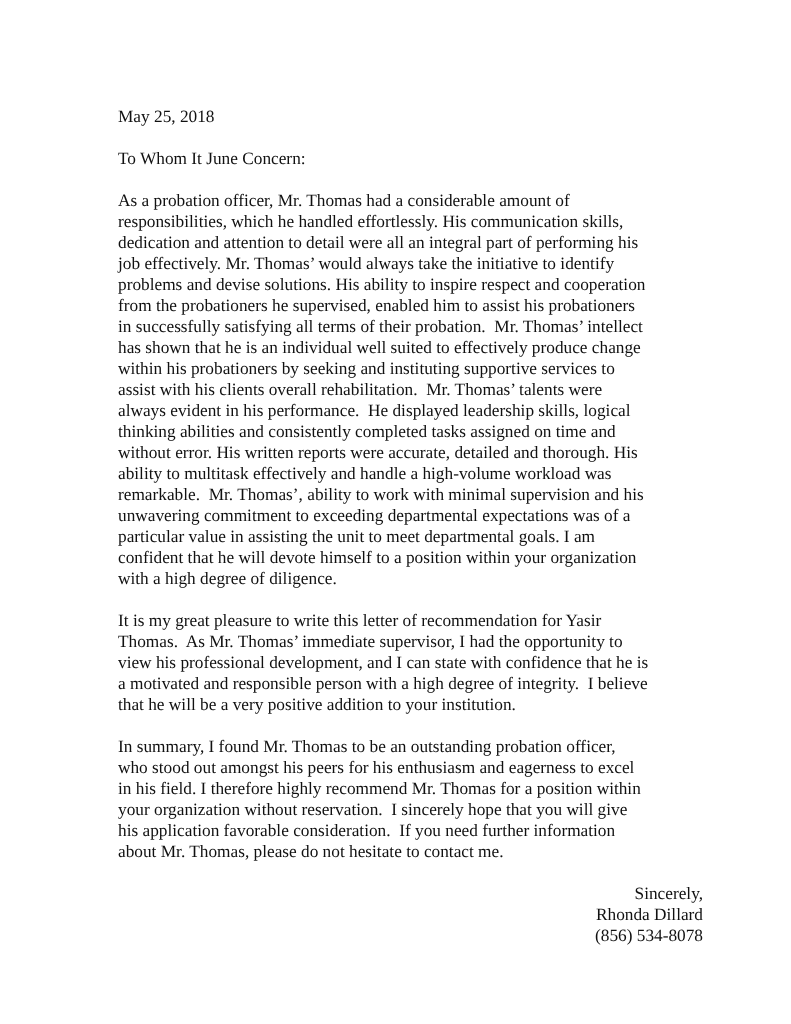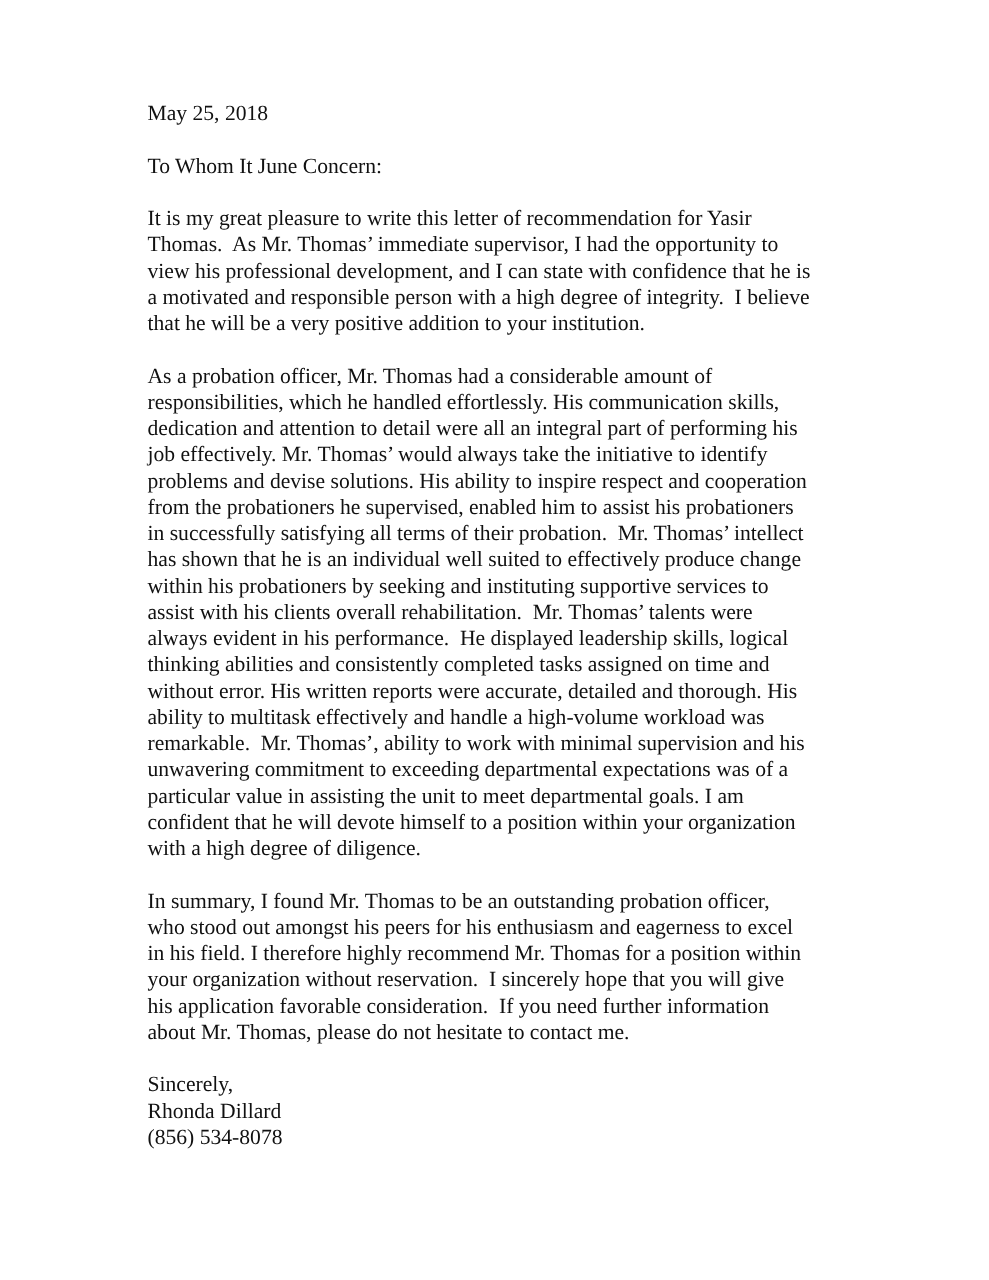--- a/index.html
+++ b/index.html
@@ -12,67 +12,68 @@
     width: 791px;
     height: 1024px;
     background: #ffffff;
     overflow: hidden;
     box-sizing: border-box;
     font-family: "Liberation Serif", "DejaVu Serif", serif;
     color: #111111;
   }
   .letter-body {
     position: absolute;
-    top: 80px;
+    top: 106px;
     left: 118px;
     width: 585px;
     font-size: 17.3px;
     line-height: 21px;
     text-rendering: geometricPrecision;
   }
   .block {
     margin: 0 0 21px 0;
     white-space: pre-wrap;
   }
   .closing-block {
     margin: 0;
     white-space: pre-wrap;
+    text-align: right;
   }
 </style>
 </head>
 <body>
 
 <div class="page">
   <div class="letter-body">
     <div class="block">May 25, 2018</div>
     <div class="block">To Whom It June Concern:</div>
-    <div class="block">It is my great pleasure to write this letter of recommendation for Yasir
-Thomas.  As Mr. Thomas’ immediate supervisor, I had the opportunity to
-view his professional development, and I can state with confidence that he is
-a motivated and responsible person with a high degree of integrity.  I believe
-that he will be a very positive addition to your institution.</div>
     <div class="block">As a probation officer, Mr. Thomas had a considerable amount of
 responsibilities, which he handled effortlessly. His communication skills,
 dedication and attention to detail were all an integral part of performing his
 job effectively. Mr. Thomas’ would always take the initiative to identify
 problems and devise solutions. His ability to inspire respect and cooperation
 from the probationers he supervised, enabled him to assist his probationers
 in successfully satisfying all terms of their probation.  Mr. Thomas’ intellect
 has shown that he is an individual well suited to effectively produce change
 within his probationers by seeking and instituting supportive services to
 assist with his clients overall rehabilitation.  Mr. Thomas’ talents were
 always evident in his performance.  He displayed leadership skills, logical
 thinking abilities and consistently completed tasks assigned on time and
 without error. His written reports were accurate, detailed and thorough. His
 ability to multitask effectively and handle a high-volume workload was
 remarkable.  Mr. Thomas’, ability to work with minimal supervision and his
 unwavering commitment to exceeding departmental expectations was of a
 particular value in assisting the unit to meet departmental goals. I am
 confident that he will devote himself to a position within your organization
 with a high degree of diligence.</div>
+    <div class="block">It is my great pleasure to write this letter of recommendation for Yasir
+Thomas.  As Mr. Thomas’ immediate supervisor, I had the opportunity to
+view his professional development, and I can state with confidence that he is
+a motivated and responsible person with a high degree of integrity.  I believe
+that he will be a very positive addition to your institution.</div>
     <div class="block">In summary, I found Mr. Thomas to be an outstanding probation officer,
 who stood out amongst his peers for his enthusiasm and eagerness to excel
 in his field. I therefore highly recommend Mr. Thomas for a position within
 your organization without reservation.  I sincerely hope that you will give
 his application favorable consideration.  If you need further information
 about Mr. Thomas, please do not hesitate to contact me.</div>
     <div class="closing-block">Sincerely,
 Rhonda Dillard
 (856) 534-8078</div>
   </div>

